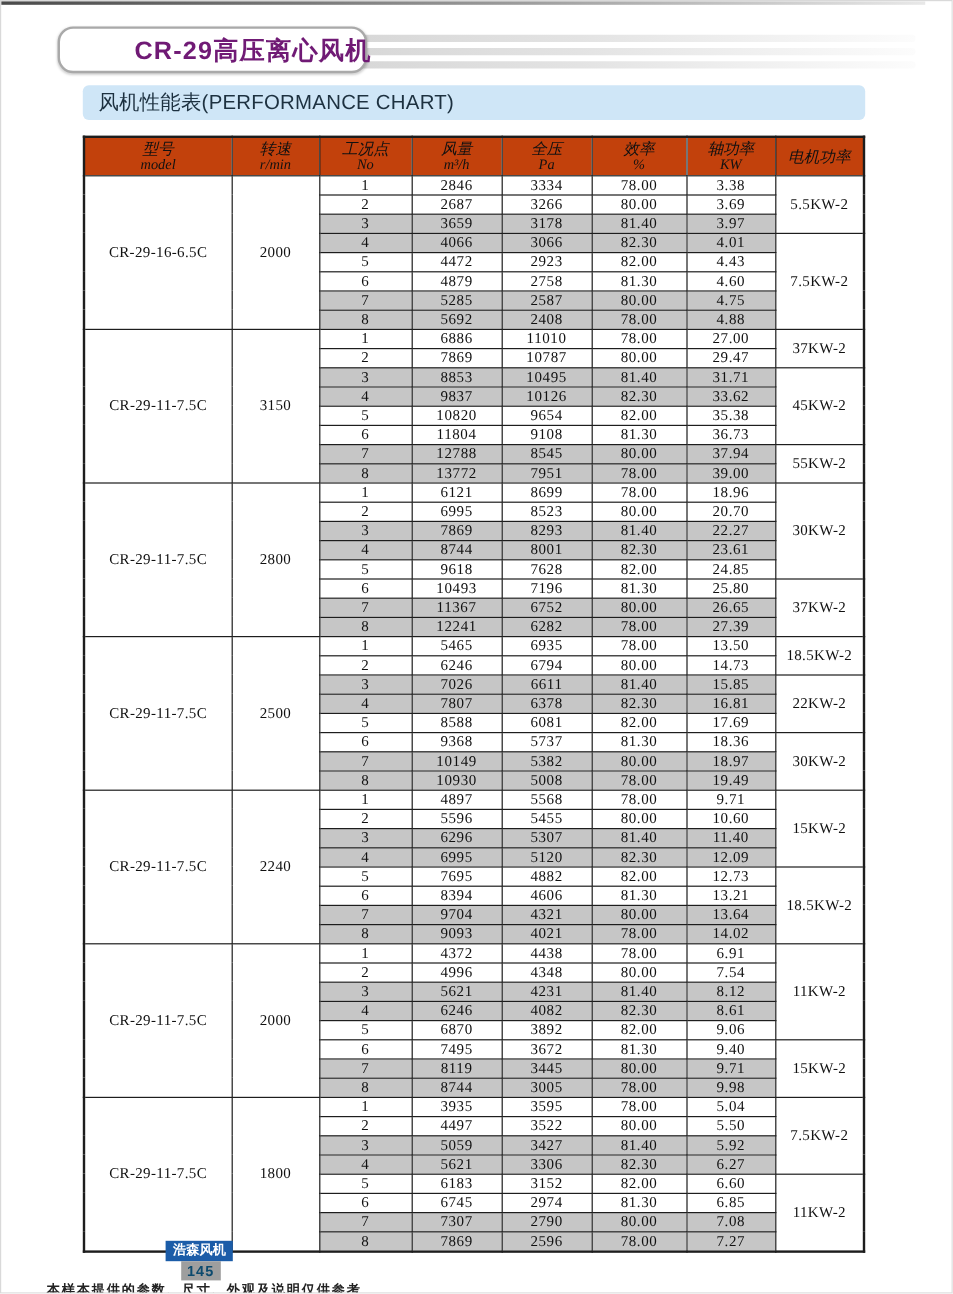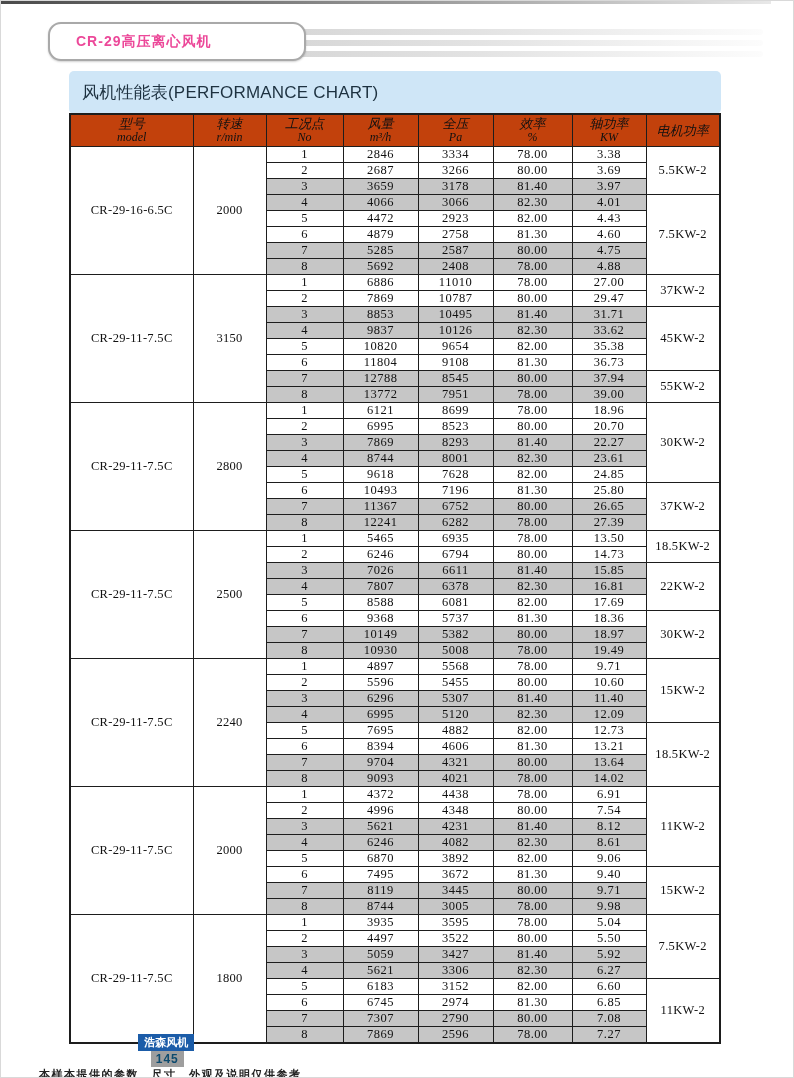--- a/index.html
+++ b/index.html
@@ -22,24 +22,24 @@
   }
   .stripe.s1 { top:28px; } .stripe.s2 { top:39px; } .stripe.s3 { top:50px; }
   .title-pill {
     position:absolute; left:47px; top:21px; width:258px; height:39px;
     background:#ffffff; border:2px solid #a9a9a9; border-radius:13px;
     box-shadow:0 1px 2px rgba(0,0,0,.18);
     display:flex; align-items:center; padding-left:26px;
   }
   .title-pill .title {
     font-family:"Liberation Sans", sans-serif; font-weight:bold;
-    font-size:14px; color:#ec4899; letter-spacing:1px; white-space:nowrap;
+    font-size:21px; color:#701a75; letter-spacing:1px; white-space:nowrap;margin-left:36px;
   }
   .section-bar {
-    position:absolute; left:68px; top:70px; width:652px; height:43px;
+    position:absolute; left:68px; top:70px; width:652px; height:29px;
     background:#cfe6f7; border-radius:5px;
     display:flex; align-items:center; padding-left:13px;
   }
   .section-bar .section-title {
     font-family:"Liberation Sans", sans-serif; font-size:17px; font-weight:500;
     color:#1d3140; letter-spacing:.2px; white-space:nowrap;
   }
   
   table.perf {
     position:absolute; left:68px; top:112px; width:650px; height:919px;

